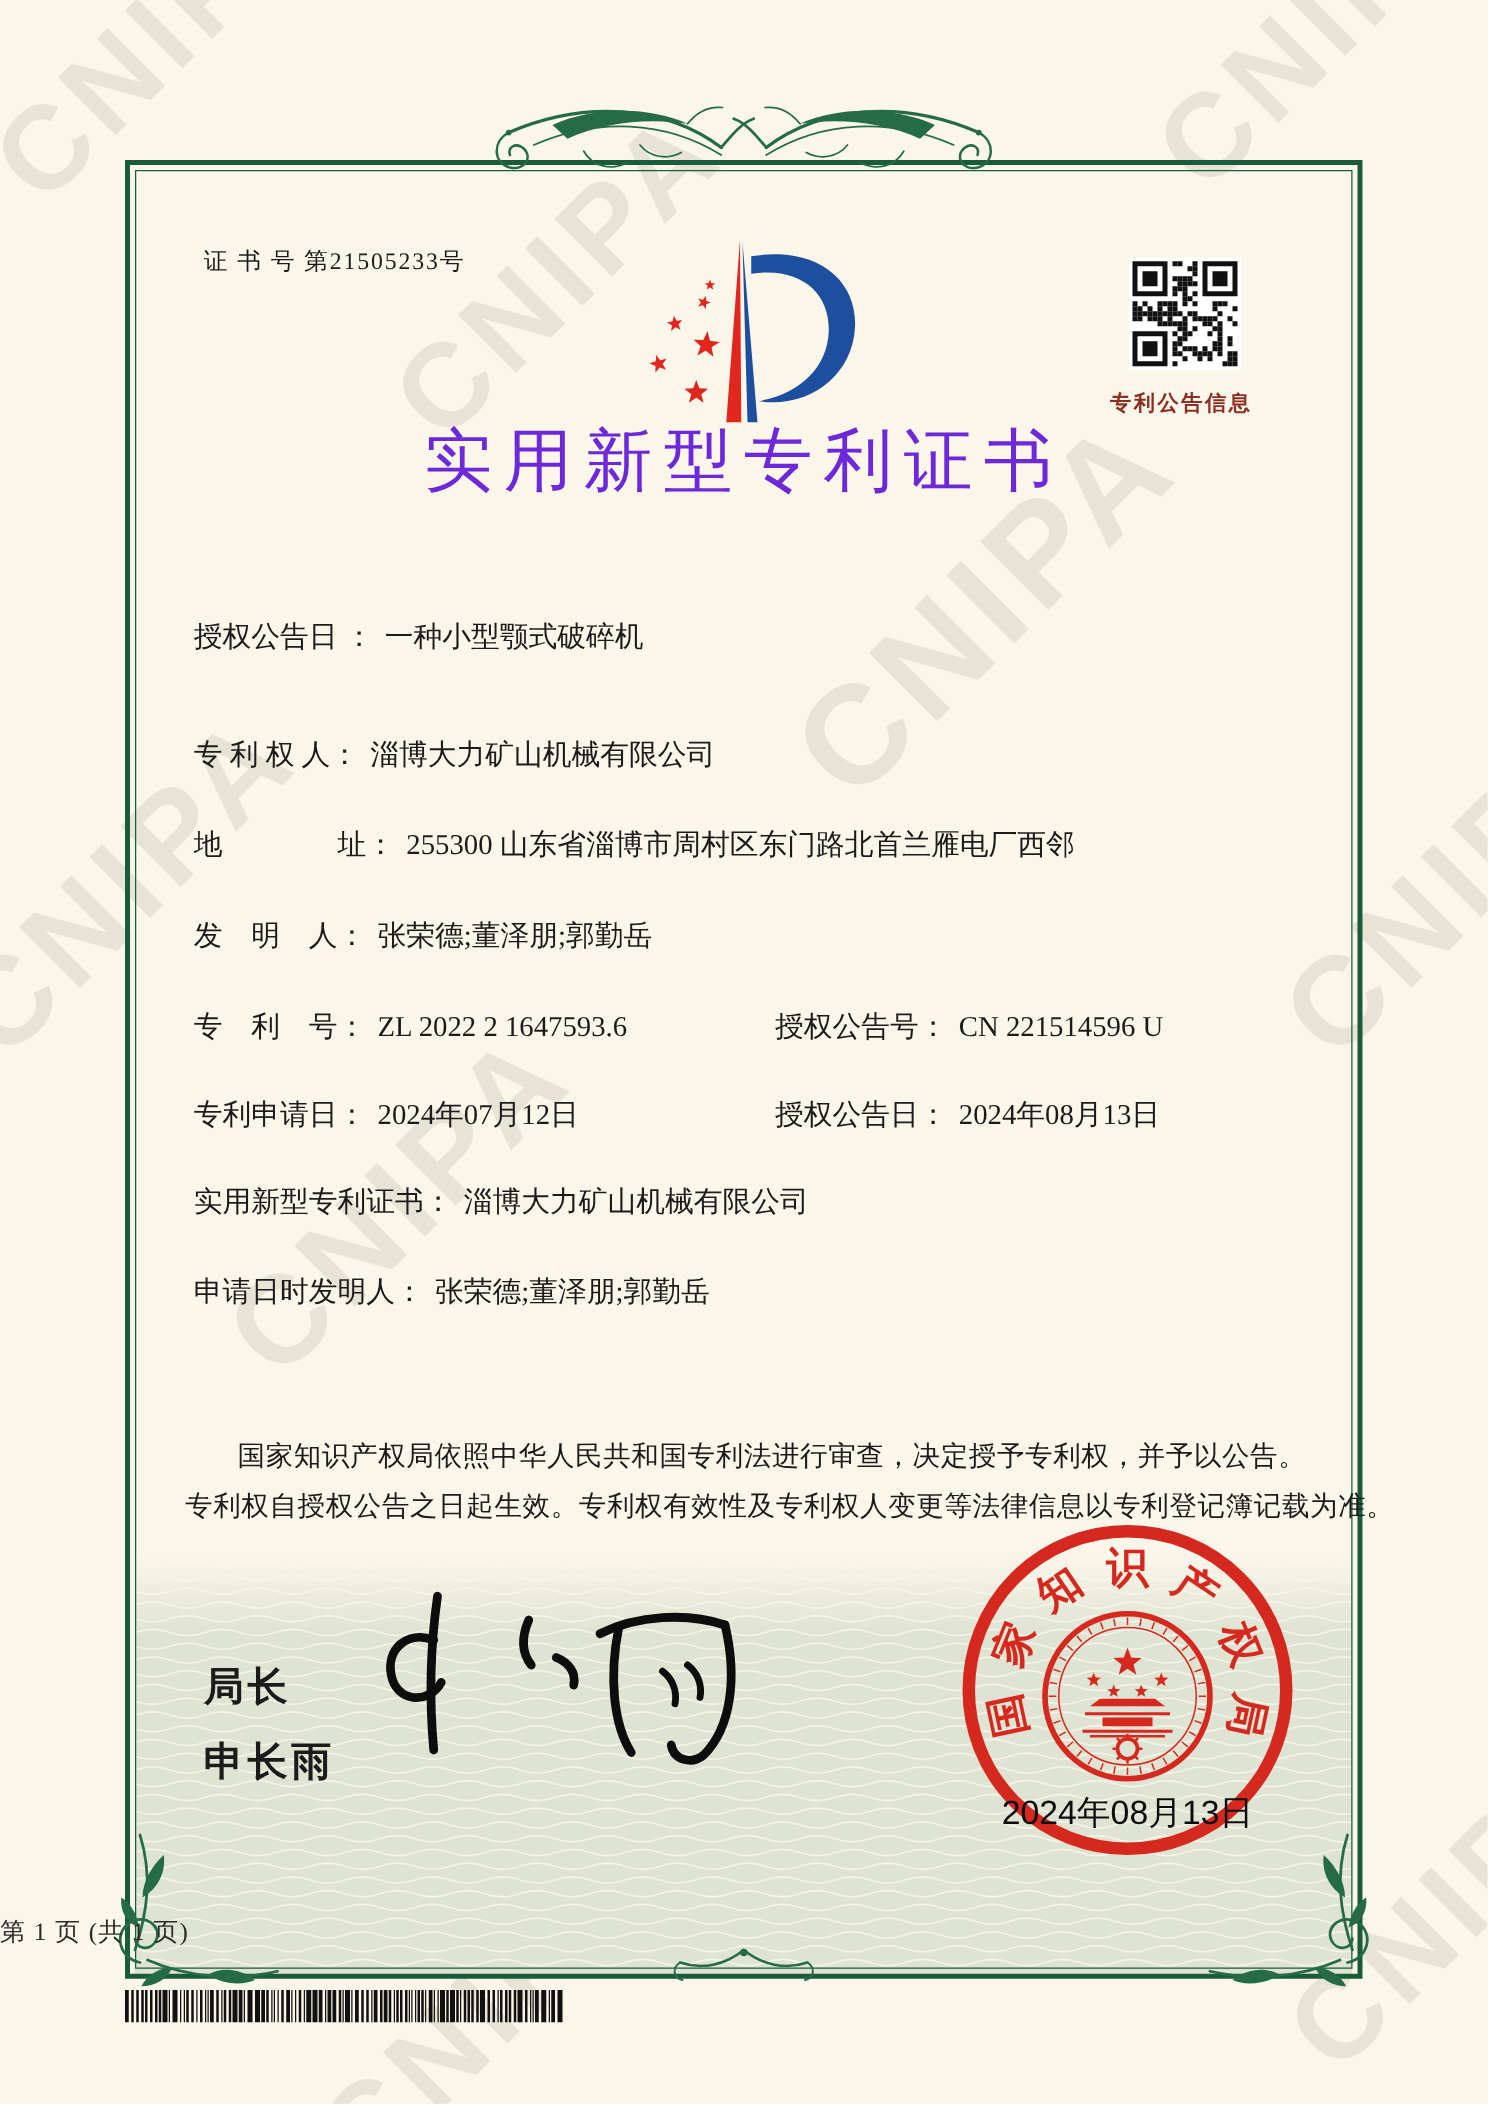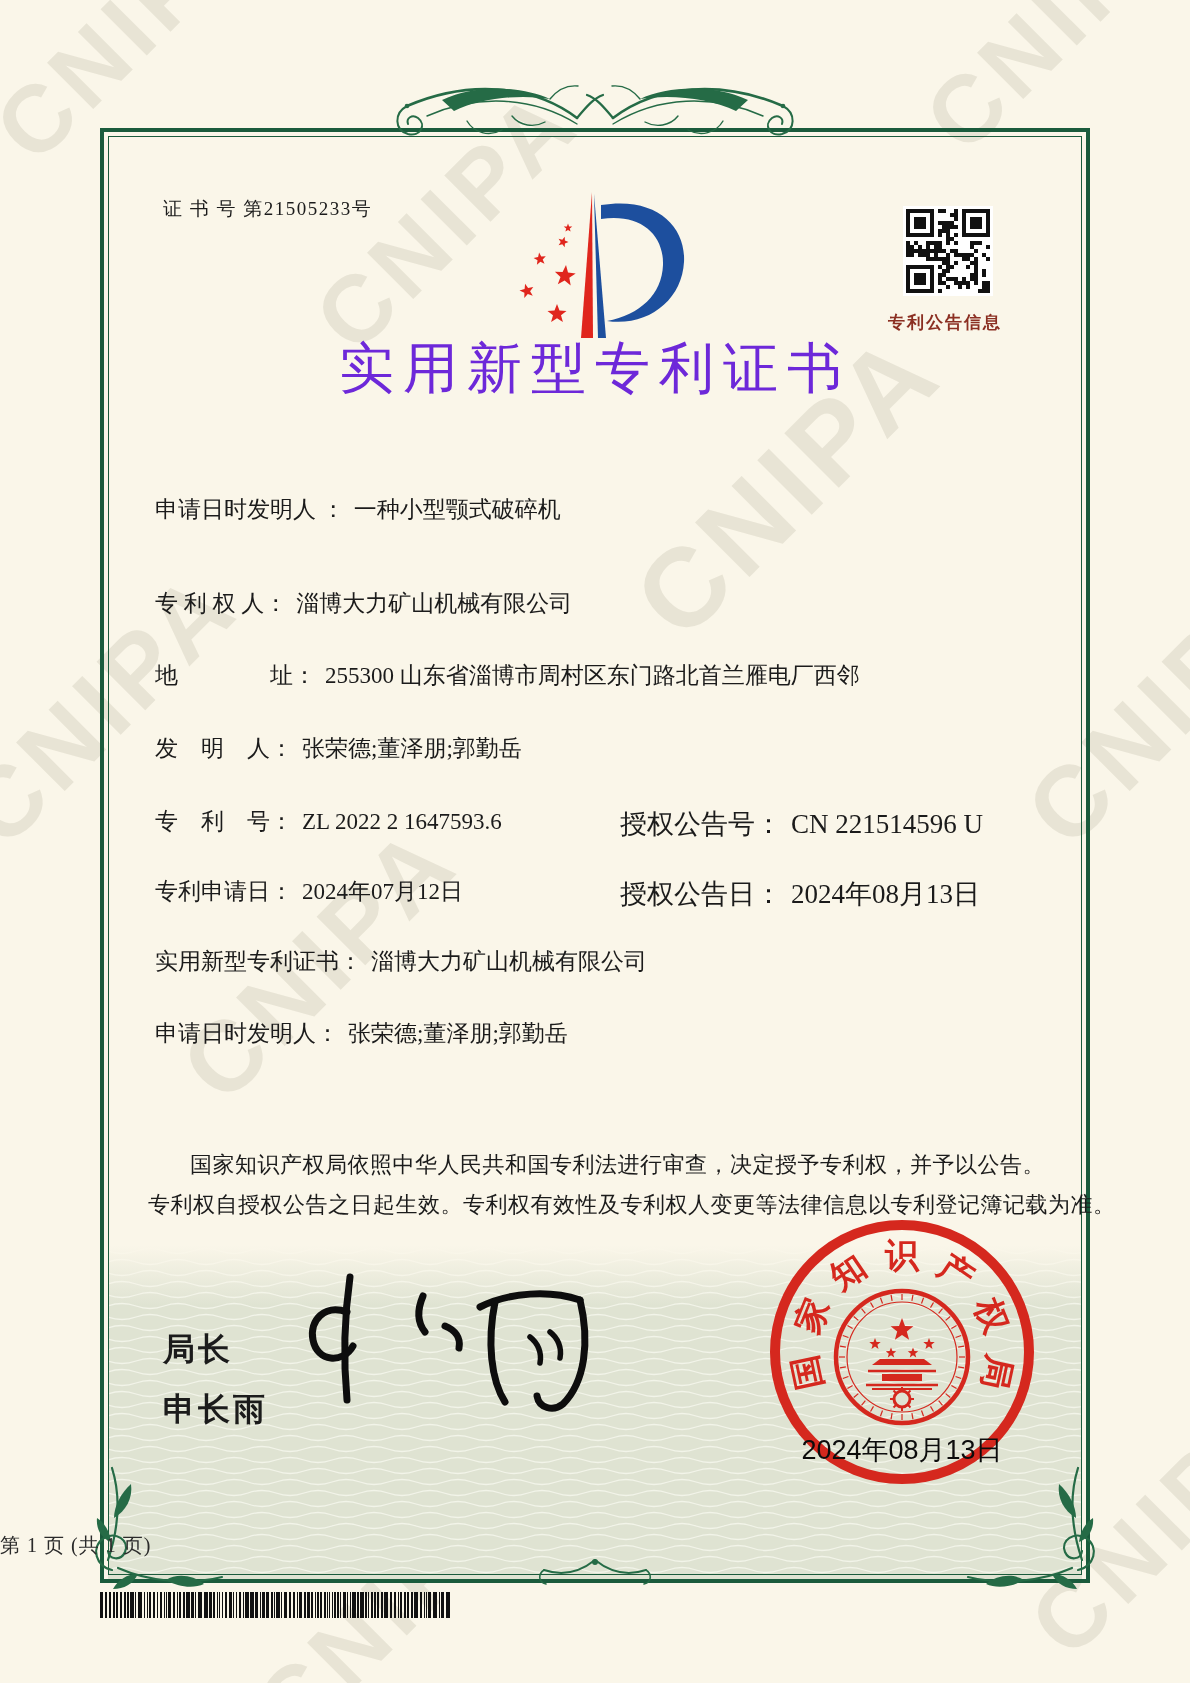--- a/index.html
+++ b/index.html
@@ -28,21 +28,21 @@
   .orn .fl{fill:var(--orn,#256b46);stroke:none}
   
   .z4{z-index:4}
   .cert-no{position:absolute;left:163px;top:196px;font-size:19px;letter-spacing:1.5px;z-index:4}
   .title{position:absolute;left:0;top:332px;width:1190px;text-align:center;font-size:55px;
          font-weight:400;letter-spacing:9px;color:#6d28d9;z-index:4}
   .qr-label{position:absolute;left:888px;top:311px;width:120px;text-align:left;font-size:17px;
          letter-spacing:2px;color:var(--qr-red,#8b2f22);z-index:4;font-weight:600}
   .row{position:absolute;left:155px;font-size:23px;white-space:nowrap;z-index:4}
   .row .val{margin-left:9px}
-  .row2{position:absolute;left:620px;font-size:27px;white-space:nowrap;z-index:4}
+  .row2{position:absolute;left:620px;font-size:23px;white-space:nowrap;z-index:4}
   .row2 .val{margin-left:9px}
   .st{position:absolute;font-size:22px;letter-spacing:.5px;z-index:4;white-space:nowrap}
   .sig-label{position:absolute;left:163px;font-size:32px;font-weight:600;z-index:4;
          font-family:"Liberation Sans","DejaVu Sans",sans-serif;letter-spacing:3px}
   #seal-date{position:absolute;left:766px;top:1432px;width:272px;text-align:center;font-size:27px;
          font-family:"Liberation Sans","DejaVu Sans",sans-serif;font-weight:500;color:#0c0c0c;z-index:5}
   .footer{position:absolute;left:0;top:1532px;width:1160px;text-align:left;font-size:20px;
          color:#2a2a2a;z-index:4;letter-spacing:1px}
   svg text{font-family:"Liberation Serif","DejaVu Serif",serif}
 </style>
@@ -286,21 +286,21 @@
     <rect x="67" y="11" width="12" height="12" fill="#111"></rect>
     <rect x="3" y="59" width="28" height="28" fill="#111"></rect>
     <rect x="7" y="63" width="20" height="20" fill="#fff"></rect>
     <rect x="11" y="67" width="12" height="12" fill="#111"></rect>
   </svg>
 <div class="qr-label">专利公告信息</div>
 
 <h1 class="title">实用新型专利证书</h1>
 
 <div class="row" style="top:494px">
-  <span class="lbl">申请日时发明人 ：</span><span class="val">一种小型颚式破碎机</span>
+  <span class="lbl">授权公告日 ：</span><span class="val">一种小型颚式破碎机</span>
 </div>
 <div class="row" style="top:588px">
   <span class="lbl">专 利 权 人：</span><span class="val">淄博大力矿山机械有限公司</span>
 </div>
 <div class="row" style="top:660px">
   <span class="lbl">地　　　　址：</span><span class="val">255300 山东省淄博市周村区东门路北首兰雁电厂西邻</span>
 </div>
 <div class="row" style="top:733px">
   <span class="lbl">发　明　人：</span><span class="val">张荣德;董泽朋;郭勤岳</span>
 </div>

